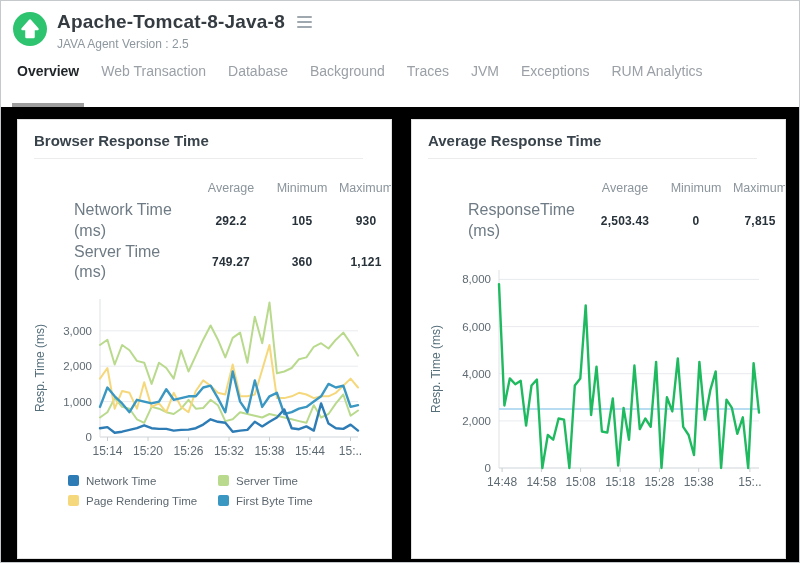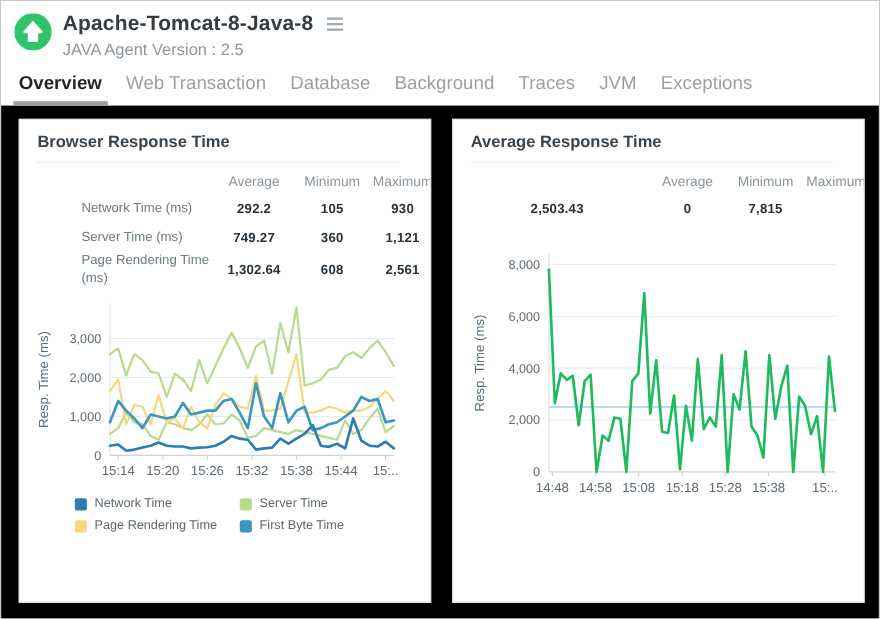--- a/index.html
+++ b/index.html
@@ -10,53 +10,53 @@
   }
   
   .app-header{background:#fff;padding:10px 16px 0 12px;}
   .id-row{display:flex;align-items:flex-start;}
   .avatar{width:34px;height:34px;flex:0 0 34px;margin-top:1px;}
   .id-text{margin-left:10px;}
   .title-row{display:flex;align-items:center;gap:10px;}
   .app-title{font-size:19px;font-weight:bold;color:#343b41;letter-spacing:.2px;}
   .burger{display:inline-flex;flex-direction:column;gap:3px;cursor:pointer;padding:2px;}
   .burger i{display:block;width:15px;height:2px;background:#9fa8ae;border-radius:1px;}
-  .app-subtitle{font-size:15px;color:#8d979e;margin-top:4px;}
+  .app-subtitle{font-size:12px;color:#8d979e;margin-top:4px;}
   
   .tab-bar{display:flex;gap:22px;margin-top:12px;padding-left:4px;}
-  .tab{position:relative;font-size:17px;color:#9aa0a6;padding-bottom:10px;cursor:pointer;white-space:nowrap;}
+  .tab{position:relative;font-size:14px;color:#9aa0a6;padding-bottom:28px;cursor:pointer;white-space:nowrap;}
   .tab.active{color:#1f2428;font-weight:bold;}
   .tab.active::after{content:"";position:absolute;left:-5px;right:-5px;bottom:0;height:4px;background:#9e9e9e;}
   
   .content{background:#000000;height:554px;box-sizing:border-box;
     padding:12px 13px 0 16px;display:flex;gap:19px;align-items:flex-start;}
   .card{flex:1;height:440px;box-sizing:border-box;background:#fff;border:1px solid #e1e1e1;
     padding:12px 0 12px 16px;overflow:hidden;}
   .card-inner{width:345px;}
   .card-title{font-size:15px;font-weight:bold;color:#39434b;padding-bottom:9px;}
   .divider{border-bottom:1px solid #ececec;margin-right:16px;}
   
-  .stats{width:calc(100% + 20px);margin-top:5px;}
+  .stats{width:calc(100% + 20px);margin-top:17px;}
   .srow{display:grid;grid-template-columns:1fr 80px 62px 66px;align-items:center;min-height:26px;}
   .shead{color:#8b959c;font-size:12.5px;min-height:24px;}
   .shead > span{text-align:center;}
-  .cell-label{padding-left:40px;font-size:12px;color:#6e7b84;line-height:1.3;}
+  .cell-label{padding-left:40px;font-size:16px;color:#6e7b84;line-height:1.3;}
   .cell-num{text-align:center;font-size:12px;font-weight:bold;color:#28323a;letter-spacing:.2px;}
   
   .chart-host{display:block;}
   .chart-host svg{display:block;overflow:visible;}
   .chart-host .tick{font-family:"Liberation Sans",sans-serif;font-size:11.5px;fill:#5f6b73;}
   .chart-host .xtick{font-family:"Liberation Sans",sans-serif;font-size:12px;fill:#5f6b73;}
   .chart-host .ylab{font-family:"Liberation Sans",sans-serif;font-size:12px;fill:#546e7a;}
   #chart-left{margin-top:4px;}
   #chart-right{margin-top:14px;}
   
   .legend{margin:8px 0 0 34px;}
   .legend-row{display:flex;align-items:center;margin-bottom:8px;}
-  .legend-item{display:flex;align-items:center;font-size:11.5px;color:#5c676f;cursor:pointer;}
+  .legend-item{display:flex;font-size:11.5px;color:#5c676f;cursor:pointer;}
   .legend-row .legend-item:first-child{width:150px;}
   .swatch{display:inline-block;width:11px;height:11px;border-radius:2px;margin-right:7px;background:#ccc;}
 </style>
 </head>
 <body>
 
 <div class="app-header">
   <div class="id-row">
     <svg class="avatar" viewBox="0 0 34 34">
       <circle cx="17" cy="17" r="17" fill="#2ec46f"></circle>
@@ -76,20 +76,21 @@
   </div>
 
   <div class="tab-bar">
     <span class="tab active">Overview</span>
     <span class="tab">Web Transaction</span>
     <span class="tab">Database</span>
     <span class="tab">Background</span>
     <span class="tab">Traces</span>
     <span class="tab">JVM</span>
     <span class="tab">Exceptions</span>
+    <span class="tab">RUM Analytics</span>
   </div>
 </div>
 
 <div class="content">
 
   <div class="card">
     <div class="card-inner">
       <div class="card-title">Browser Response Time</div>
       <div class="divider"></div>
 
@@ -104,26 +105,20 @@
           <span class="cell-label">Network Time (ms)</span>
           <span class="cell-num">292.2</span>
           <span class="cell-num">105</span>
           <span class="cell-num">930</span>
         </div>
         <div class="srow">
           <span class="cell-label">Server Time (ms)</span>
           <span class="cell-num">749.27</span>
           <span class="cell-num">360</span>
           <span class="cell-num">1,121</span>
-        </div>
-        <div class="srow">
-          <span class="cell-label">Page Rendering Time (ms)</span>
-          <span class="cell-num">1,302.64</span>
-          <span class="cell-num">608</span>
-          <span class="cell-num">2,561</span>
         </div>
       </div>
 
       <div id="chart-left" class="chart-host">
           <svg xmlns="http://www.w3.org/2000/svg" width="334" height="180">
             <line x1="66" y1="150.0" x2="324" y2="150.0" stroke="#cfd4d8" stroke-width="1"></line>
             <text class="tick" x="58" y="154" text-anchor="end">0</text>
             <line x1="66" y1="114.6" x2="324" y2="114.6" stroke="#e8ebee" stroke-width="1"></line>
             <text class="tick" x="58" y="118.6" text-anchor="end">1,000</text>
             <line x1="66" y1="79.2" x2="324" y2="79.2" stroke="#e8ebee" stroke-width="1"></line>
@@ -185,20 +180,21 @@
       <div class="divider"></div>
 
       <div class="stats">
         <div class="srow shead">
           <span class="cell-label"></span>
           <span>Average</span>
           <span>Minimum</span>
           <span>Maximum</span>
         </div>
         <div class="srow">
+          <span class="cell-label">ResponseTime (ms)</span>
           <span class="cell-num">2,503.43</span>
           <span class="cell-num">0</span>
           <span class="cell-num">7,815</span>
         </div>
       </div>
 
       <div id="chart-right" class="chart-host">
           <svg xmlns="http://www.w3.org/2000/svg" width="347" height="242">
             <line x1="71" y1="212.0" x2="331" y2="212.0" stroke="#cfd4d8" stroke-width="1"></line>
             <text class="tick" x="63" y="216" text-anchor="end">0</text>

